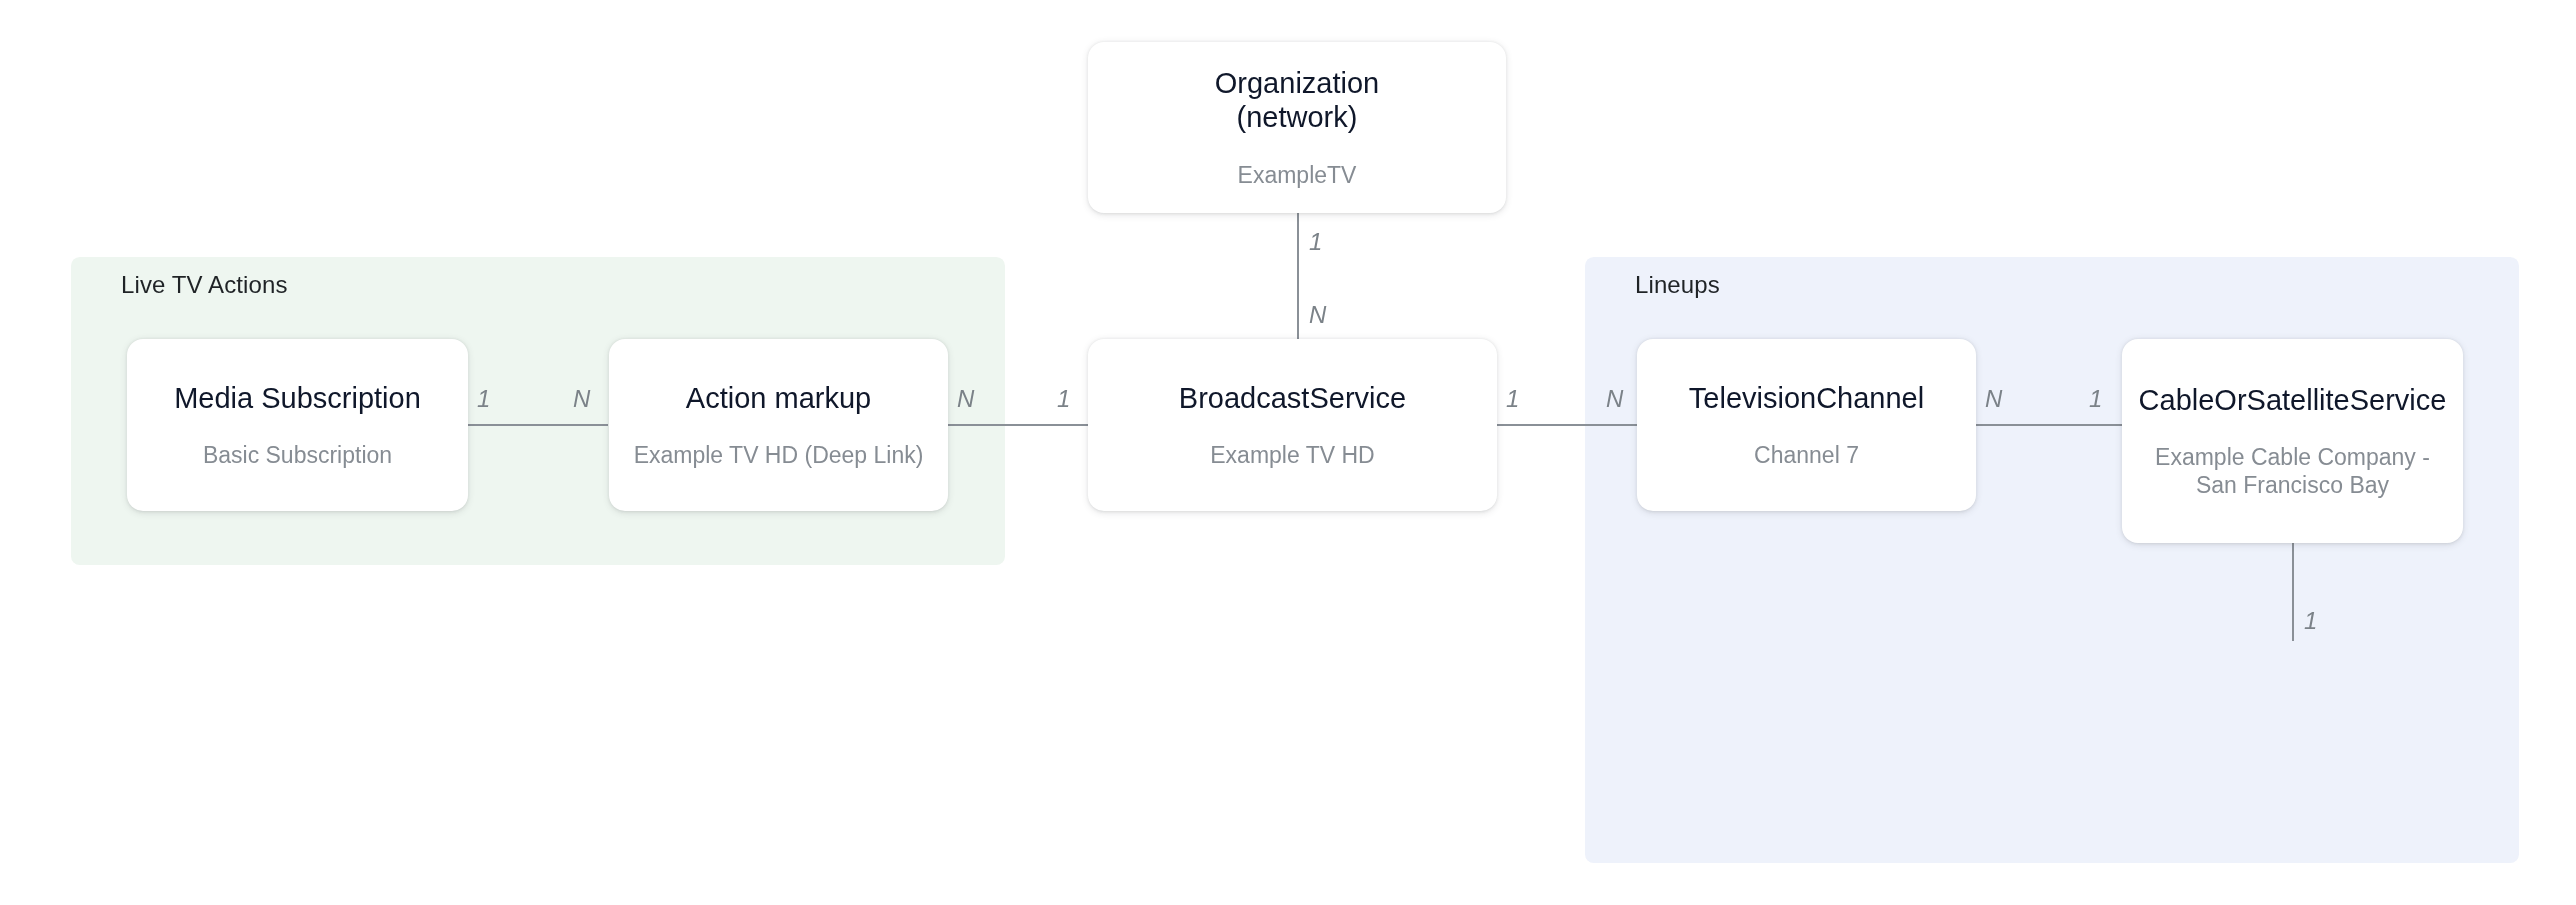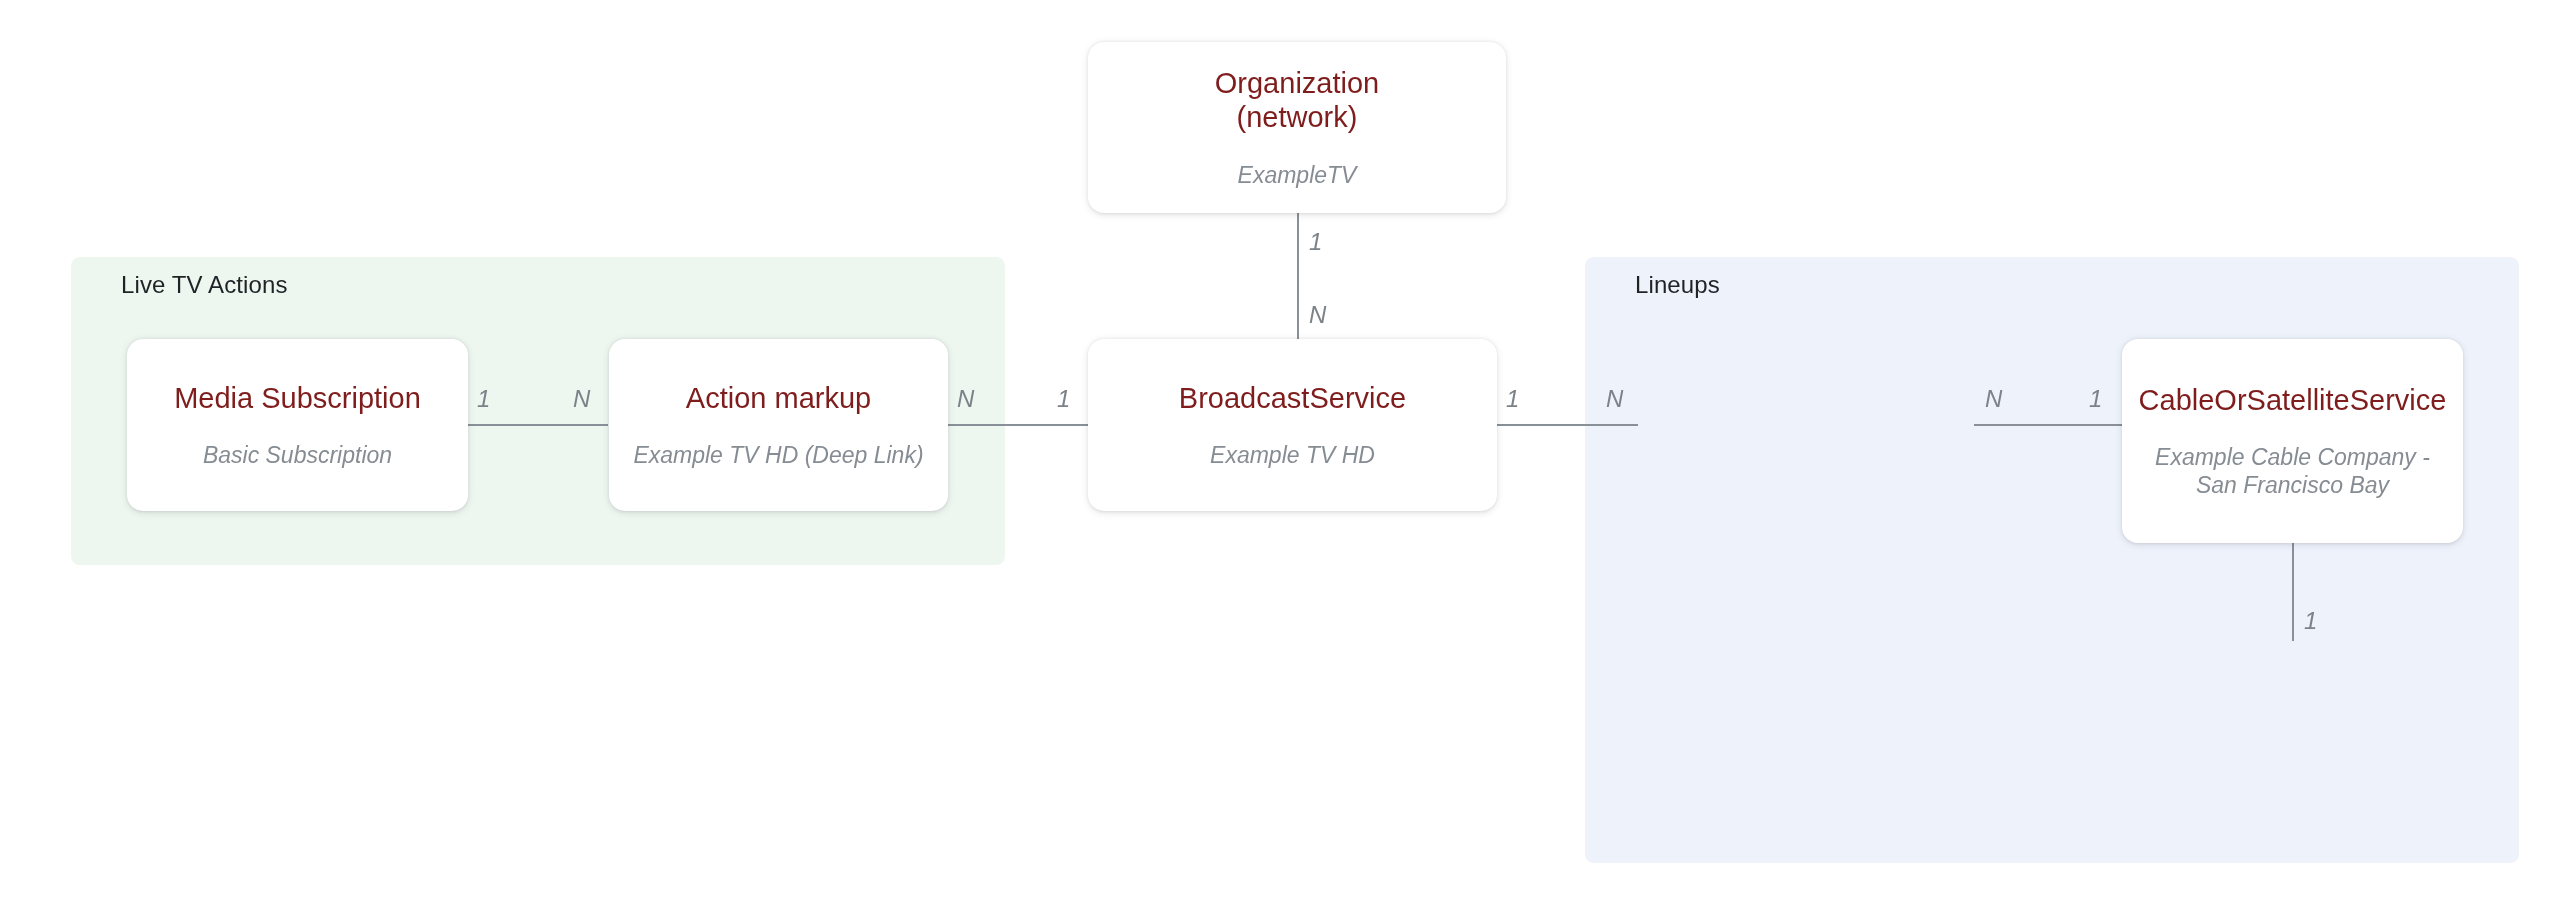--- a/index.html
+++ b/index.html
@@ -87,31 +87,30 @@
     display: flex;
     flex-direction: column;
     align-items: center;
     justify-content: center;
     box-sizing: border-box;
     padding: 8.8px 12.4px;
     text-align: center;
   }
   .node-title {
     font-size: 29px;
-    color: #7f1d1d;
+    color: #0f172a;
     line-height: 1.18;
     white-space: pre-line;
   }
   .node-subtitle {
     margin-top: 26px;
     font-size: 23px;
     color: #868c93;
     line-height: 1.22;
     white-space: pre-line;
-    font-style: italic;
   }
 </style>
 </head>
 <body>
 
 <div id="canvas">
 
   <div class="panel" id="panel-live-tv">
     <div class="panel-title">Live TV Actions</div>
   </div>
@@ -158,20 +157,24 @@
   <div class="node" id="node-broadcast-service" style="left:1088px; top:339px; width:409px; height:172px;">
     <div class="node-title">BroadcastService</div>
     <div class="node-subtitle">Example TV HD</div>
   </div>
 
   <div class="node" id="node-action-markup" style="left:609px; top:339px; width:339px; height:172px;">
     <div class="node-title">Action markup</div>
     <div class="node-subtitle">Example TV HD (Deep Link)</div>
   </div>
 
+  <div class="node" id="node-television-channel" style="left:1637px; top:339px; width:339px; height:172px;">
+    <div class="node-title">TelevisionChannel</div>
+    <div class="node-subtitle">Channel 7</div>
+  </div>
 
   <div class="node" id="node-cable-or-satellite-service" style="left:2122px; top:339px; width:341px; height:204px;">
     <div class="node-title">CableOrSatelliteService</div>
     <div class="node-subtitle">Example Cable Company -
 San Francisco Bay</div>
   </div>
 
 
 </div>
 

